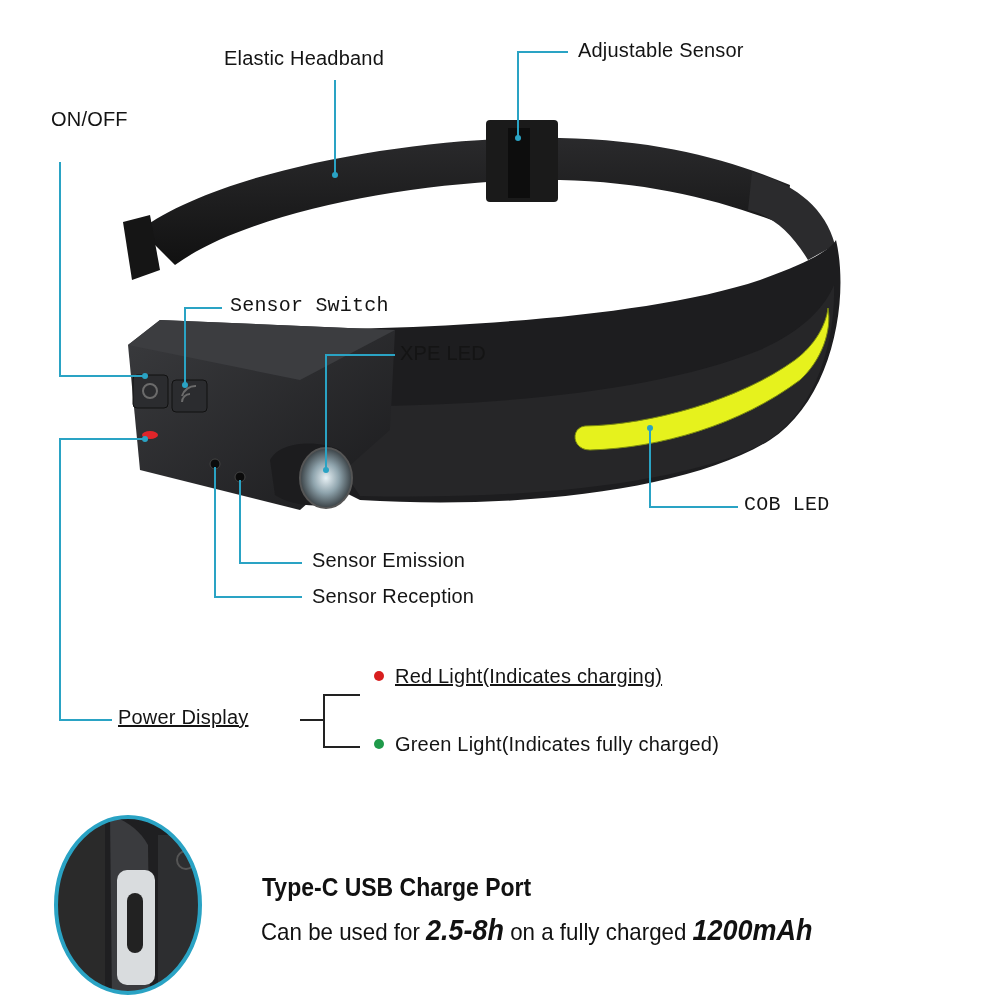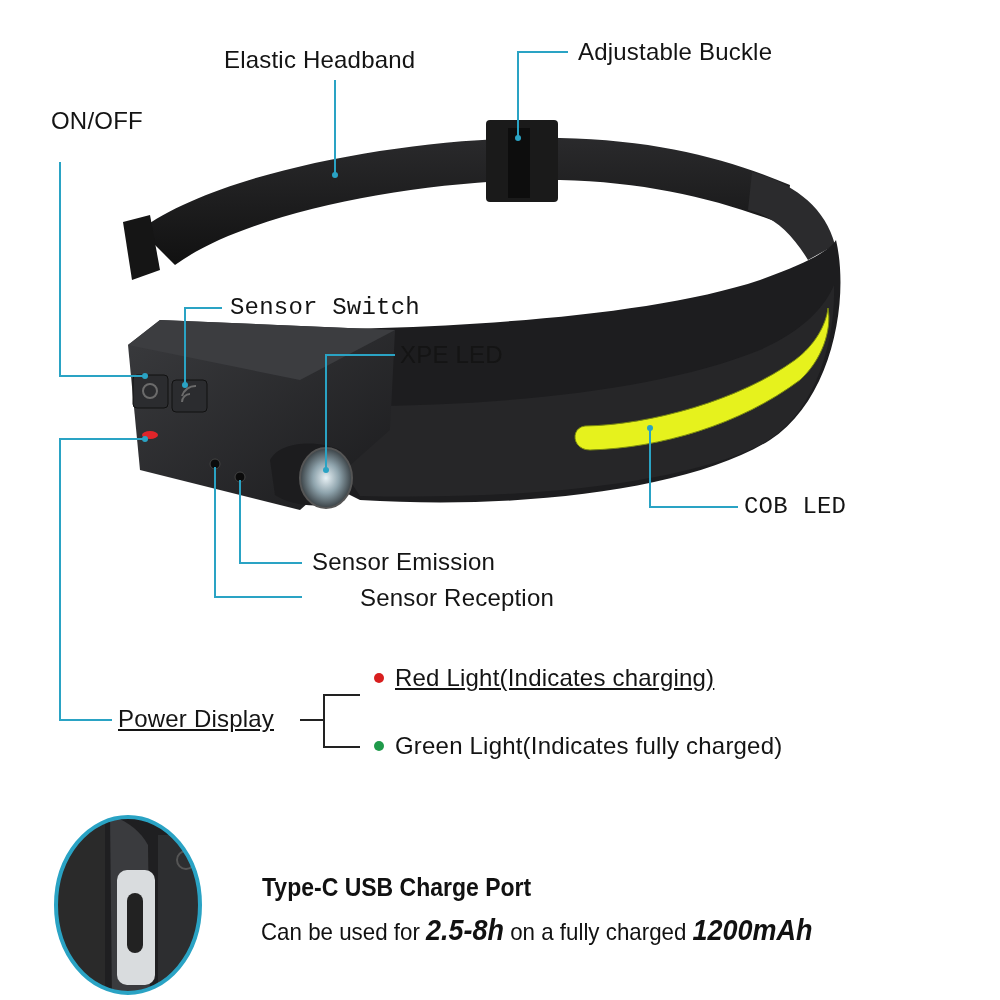--- a/index.html
+++ b/index.html
@@ -1,17 +1,17 @@
 <!DOCTYPE html>
 <html><head>
 <meta charset="utf-8">
 <style>
   html,body{margin:0;padding:0;}
   body{width:1000px;height:1000px;background:#ffffff;position:relative;overflow:hidden;font-family:"Liberation Sans",sans-serif;color:#111;}
-  .lbl{position:absolute;font-size:24px;line-height:1;white-space:nowrap;color:#141414;letter-spacing:0.2px;text-align:center;}
+  .lbl{position:absolute;font-size:20px;line-height:1;white-space:nowrap;color:#141414;letter-spacing:0.2px;text-align:center;}
   svg.art{position:absolute;left:0;top:0;}
   .title{position:absolute;left:262px;top:873px;font-size:25px;font-weight:bold;transform:scaleX(0.92);transform-origin:left top;white-space:nowrap;}
   .desc{position:absolute;left:261px;top:914px;font-size:24px;white-space:nowrap;transform:scaleX(0.93);transform-origin:left top;}
   .desc b{font-style:italic;font-size:29px;}
   .dot{display:inline-block;width:10px;height:10px;border-radius:50%;margin-right:11px;vertical-align:middle;position:relative;top:-2px;}
 </style>
 </head>
 <body>
 
 <svg class="art" width="1000" height="1000" viewBox="0 0 1000 1000">
@@ -96,27 +96,27 @@
     <path d="M110 815 C 125 820, 140 830, 148 845 L 150 1000 L 112 1000 Z" fill="#3a3b3e"></path>
     <rect x="117" y="870" width="38" height="115" rx="10" fill="#d9dcde"></rect>
     <rect x="127" y="893" width="16" height="60" rx="8" fill="#222"></rect>
     <rect x="158" y="835" width="40" height="160" fill="#2d2e30"></rect>
     <circle cx="186" cy="860" r="9" fill="none" stroke="#555" stroke-width="2"></circle>
   </g>
   <ellipse cx="128" cy="905" rx="72" ry="88" fill="none" stroke="#2aa3c4" stroke-width="4"></ellipse>
 </svg>
 
 <div class="lbl" style="left:224px;top:48px;">Elastic Headband</div>
-<div class="lbl" style="left:578px;top:40px;">Adjustable Buckle</div>
+<div class="lbl" style="left:578px;top:40px;">Adjustable Sensor</div>
 <div class="lbl" style="left:51px;top:109px;">ON/OFF</div>
 <div class="lbl" style="left:230px;top:296px;font-family:Liberation Mono, monospace;">Sensor Switch</div>
 <div class="lbl" style="left:400px;top:343px;">XPE LED</div>
 <div class="lbl" style="left:744px;top:495px;font-family:Liberation Mono, monospace;">COB LED</div>
 <div class="lbl" style="left:312px;top:550px;">Sensor Emission</div>
-<div class="lbl" style="left:312px;top:586px;margin-left:48px;">Sensor Reception</div>
+<div class="lbl" style="left:312px;top:586px;">Sensor Reception</div>
 <div class="lbl" style="left:118px;top:707px;text-decoration:underline;">Power Display</div>
 
 <div class="lbl" style="left:374px;top:666px;text-decoration:underline;">
   <span class="dot" style="background:#d81e1e;"></span><span>Red Light(Indicates charging)</span>
 </div>
 <div class="lbl" style="left:374px;top:734px;">
   <span class="dot" style="background:#1f9a4a;"></span><span>Green Light(Indicates fully charged)</span>
 </div>
 
 <div class="title">Type-C USB Charge Port</div>

